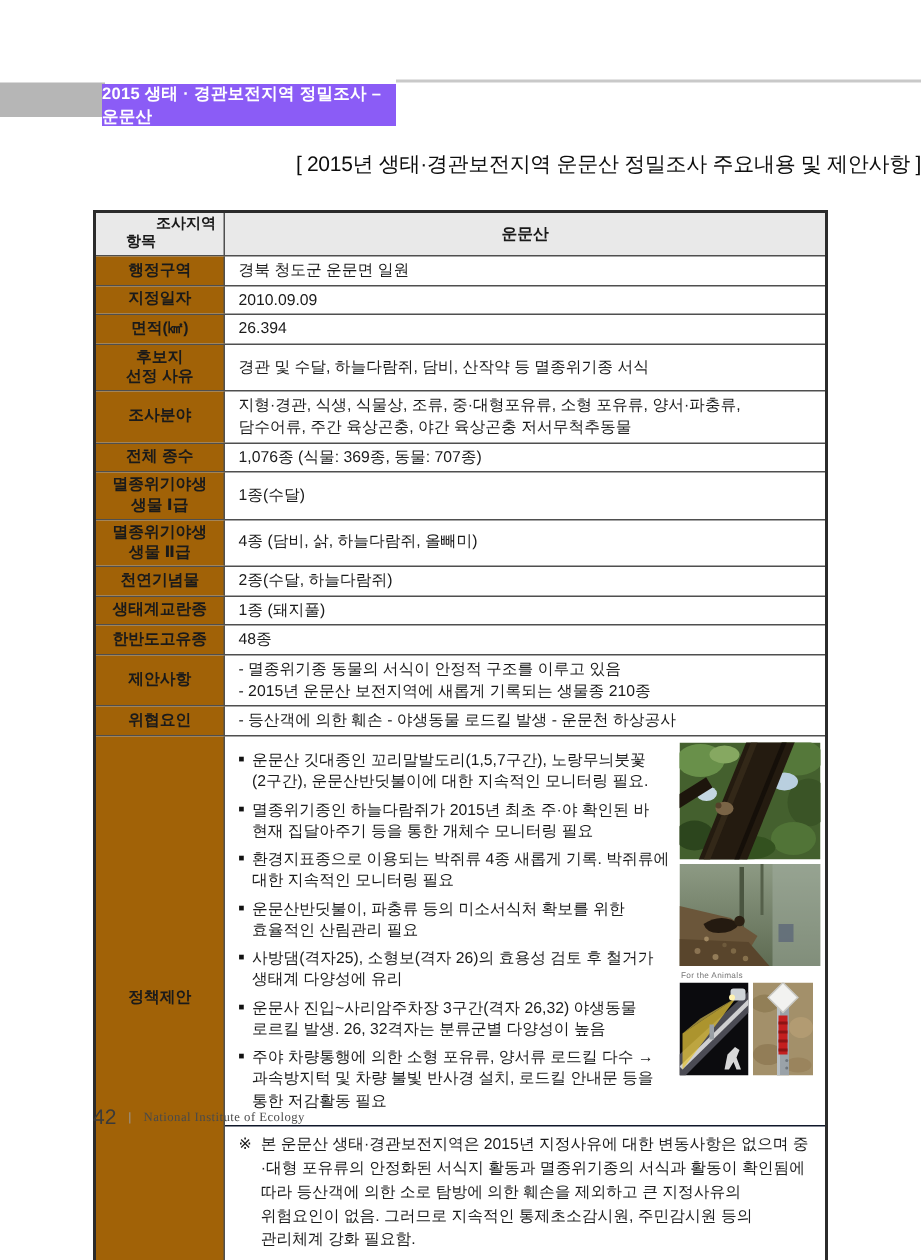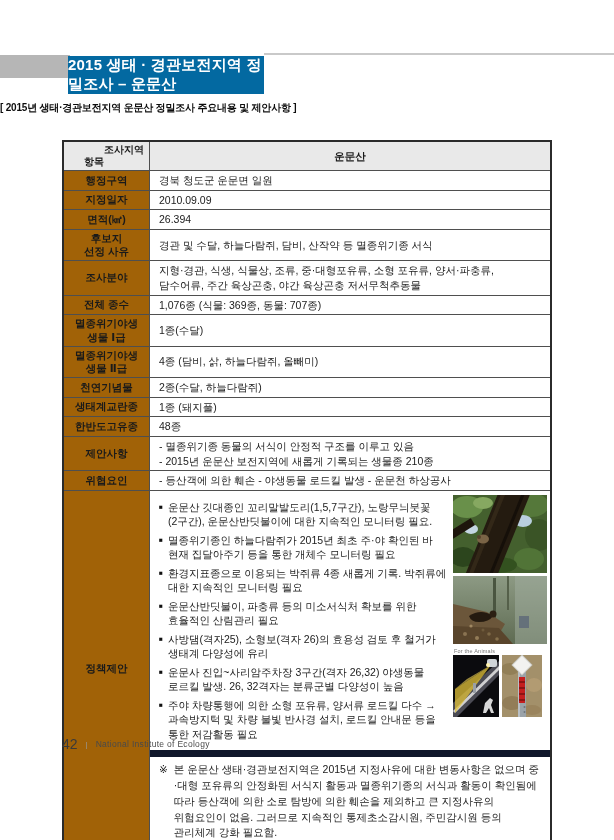--- a/index.html
+++ b/index.html
@@ -5,29 +5,29 @@
   * { margin:0; padding:0; box-sizing:border-box; }
   html,body { background:#e9e9e9; }
   body { font-family:"Liberation Sans","DejaVu Sans",sans-serif; }
   .page {
     position:relative; width:614px; height:840px; margin:0 auto;
     background:#ffffff; overflow:hidden; color:#1a1a1a;
   }
   
   .hdr-strip { position:absolute; top:55px; left:0; width:70px; height:23px; background:#b6b6b6; }
   .hdr-tab {
-    position:absolute; top:56px; left:68px; width:196px; height:38px;
-    background:#0369a1; color:#fff; font-size:15px; font-weight:600;
+    position:absolute; top:56px; left:68px; width:196px; height:28px;
+    background:#8b5cf6; color:#fff; font-size:11px; font-weight:600;
     display:flex; align-items:center; justify-content:center; letter-spacing:.2px;
   }
   .hdr-line { position:absolute; top:53px; left:264px; width:350px; height:2px; background:#c9c9c9; }
   
   .doc-title {
     position:absolute; top:101px; left:0; width:100%;
-    text-align:left; font-size:10px; font-weight:bold; color:#0d0d0d; letter-spacing:-.2px;
+    text-align:right; font-size:14px; font-weight:normal; color:#0d0d0d; letter-spacing:-.2px;
   }
   
   .tbl {
     position:absolute; top:140px; left:62px; width:490px;
     border:2px solid #2b2b2b; font-size:10.5px;
     display:flex; flex-direction:column; background:#fff;
   }
   .trow { display:flex; border-bottom:1px solid #4f4f4f; }
   .trow:last-child { border-bottom:none; }
   .lcell {
@@ -45,36 +45,36 @@
   
   .corner {
     position:relative; padding:3px;
     background:#e9e9e9 linear-gradient(to bottom right, transparent 49.3%, #4f4f4f 49.3%, #4f4f4f 50.7%, transparent 50.7%);
     font-family:Liberation Serif, serif;
   }
   .corner .c-top { position:absolute; top:2px; right:5px; font-size:10px; font-weight:bold; }
   .corner .c-bot { position:absolute; bottom:2px; left:20px; font-size:10px; font-weight:bold; }
   
   .policy-right { flex:1; display:flex; flex-direction:column; }
-  .policy-main { display:flex; border-bottom:7px solid #0f172a; min-height:232px; }
+  .policy-main { display:flex; border-bottom:1px solid #0f172a; min-height:232px; }
   .bullets { flex:1; list-style:none; padding:5px 4px 5px 9px; }
   .bullets li { display:flex; gap:5px; margin:4px 0; line-height:1.38; word-break:keep-all; }
   .bullets .sq { flex:0 0 auto; font-size:6.5px; line-height:2.2; color:#111; }
   .imgcol { flex:0 0 97px; display:flex; flex-direction:column; gap:3px; padding:4px 3px 4px 0; }
   .ph { width:94px; display:block; }
   .combo { background:#fff; }
   .combo .cap { font-size:5.5px; color:#777; line-height:1.1; padding:1px 0 1px 1px; letter-spacing:.2px; }
   .combo .duo { display:flex; gap:3px; }
   .policy-note { display:flex; gap:6px; padding:5px 9px 6px 9px; line-height:1.5; word-break:keep-all; }
   .policy-note .mark { flex:0 0 auto; }
   
   .footer { position:absolute; top:736px; left:62px; display:flex; align-items:center; gap:8px; }
   .pg-num { font-size:14px; color:#3a3a3a; font-weight:400; }
   .pg-sep { font-size:8px; color:#999; }
-  .pg-org { font-size:8.5px; color:#4a4a4a; letter-spacing:.3px; }
+  .pg-org { font-size:8.5px; color:#4a4a4a; letter-spacing:.3px;font-family:Liberation Serif, serif; }
 </style>
 </head>
 <body>
 
 <div class="page">
 
   <div class="hdr-strip"></div>
   <div class="hdr-tab">2015 생태 · 경관보전지역 정밀조사 – 운문산</div>
   <div class="hdr-line"></div>
 

